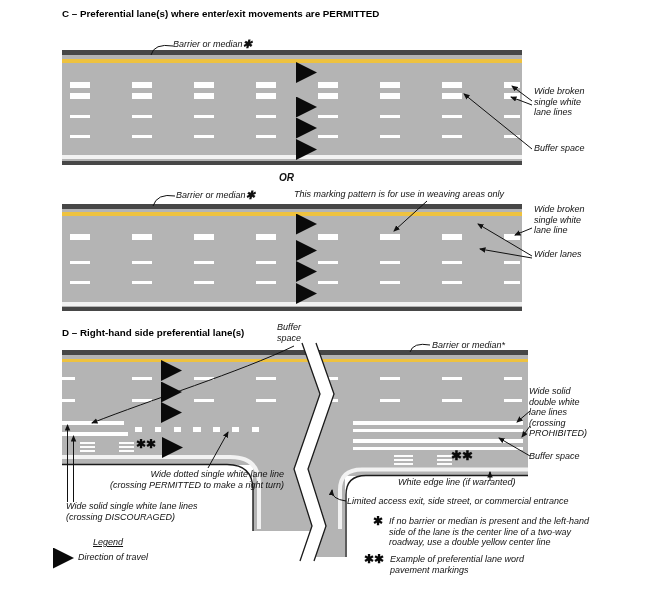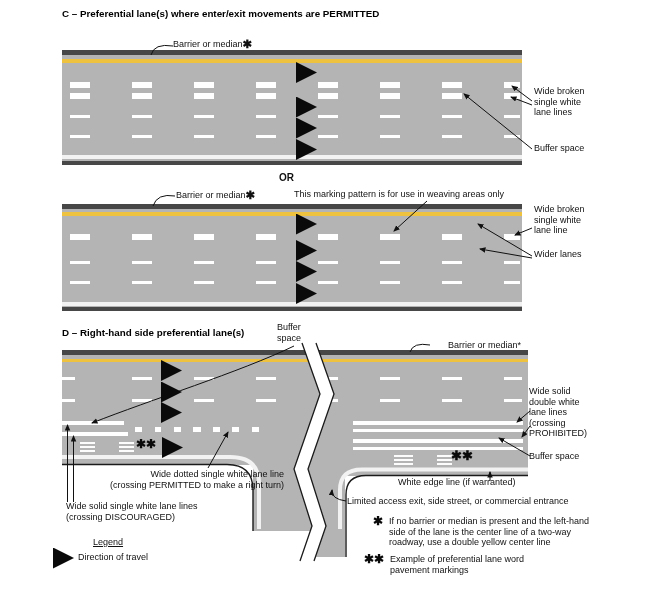--- a/index.html
+++ b/index.html
@@ -6,21 +6,21 @@
   #canvas{position:relative;width:670px;height:600px;background:#fff;overflow:hidden;
           font-family:"Liberation Sans",sans-serif;color:#111;}
   .road{position:absolute;background:#b4b4b4;}
   .bar{position:absolute;background:#474747;}
   .yellow{position:absolute;background:#eec23f;}
   .edge{position:absolute;background:#f2f2f2;}
   .wline{position:absolute;background:#ffffff;}
   .dash20{position:absolute;background:repeating-linear-gradient(90deg,#fff 0 20px,rgba(0,0,0,0) 20px 62px);}
   .dashdot{position:absolute;background:repeating-linear-gradient(90deg,#fff 0 7px,rgba(0,0,0,0) 7px 19.5px);}
   .hatch{position:absolute;background:repeating-linear-gradient(0deg,#fcfcfc 0 2px,rgba(0,0,0,0) 2px 4.2px);}
-  .lbl{position:absolute;font-size:9px;line-height:10.5px;white-space:pre-line;color:#111;}
+  .lbl{position:absolute;font-size:9px;line-height:10.5px;white-space:pre-line;color:#111;font-style:italic;}
   .bold{font-weight:bold;text-align:right;}
   .ttl{position:absolute;font-size:9.8px;font-weight:bold;white-space:pre;color:#000;}
   .stars{position:absolute;font-weight:bold;color:#0a0a0a;line-height:1;}
   .bstar{font-size:11.5px;font-weight:bold;line-height:0;vertical-align:-1px;}
   .center{text-align:right;}
   .underline{text-decoration:underline;}
   svg.overlay{position:absolute;left:0;top:0;pointer-events:none;}
 </style>
 </head>
 <body>
@@ -143,21 +143,21 @@
   <div class="lbl" style="left:294px;top:189px;">This marking pattern is for use in weaving areas only</div>
   <div class="lbl" style="left:176px;top:190px;"><span>Barrier or median</span><span class="bstar">✱</span></div>
   <div class="lbl" style="left:534px;top:204px;">Wide broken
 single white
 lane line</div>
   <div class="lbl" style="left:534px;top:249px;">Wider lanes</div>
 
   <div class="ttl" style="left:62px;top:327px;">D – Right-hand side preferential lane(s)</div>
   <div class="lbl" style="left:277px;top:322px;">Buffer
 space</div>
-  <div class="lbl" style="left:448px;top:340px;">Barrier or median*</div>
+  <div class="lbl" style="left:432px;top:340px;">Barrier or median*</div>
   <div class="lbl" style="left:529px;top:386px;">Wide solid
 double white
 lane lines
 (crossing
 PROHIBITED)</div>
   <div class="lbl" style="left:529px;top:451px;">Buffer space</div>
   <div class="lbl center" style="left:70px;top:469px;width:214px;">Wide dotted single white lane line
 (crossing PERMITTED to make a right turn)</div>
   <div class="lbl" style="left:66px;top:501px;">Wide solid single white lane lines
 (crossing DISCOURAGED)</div>

